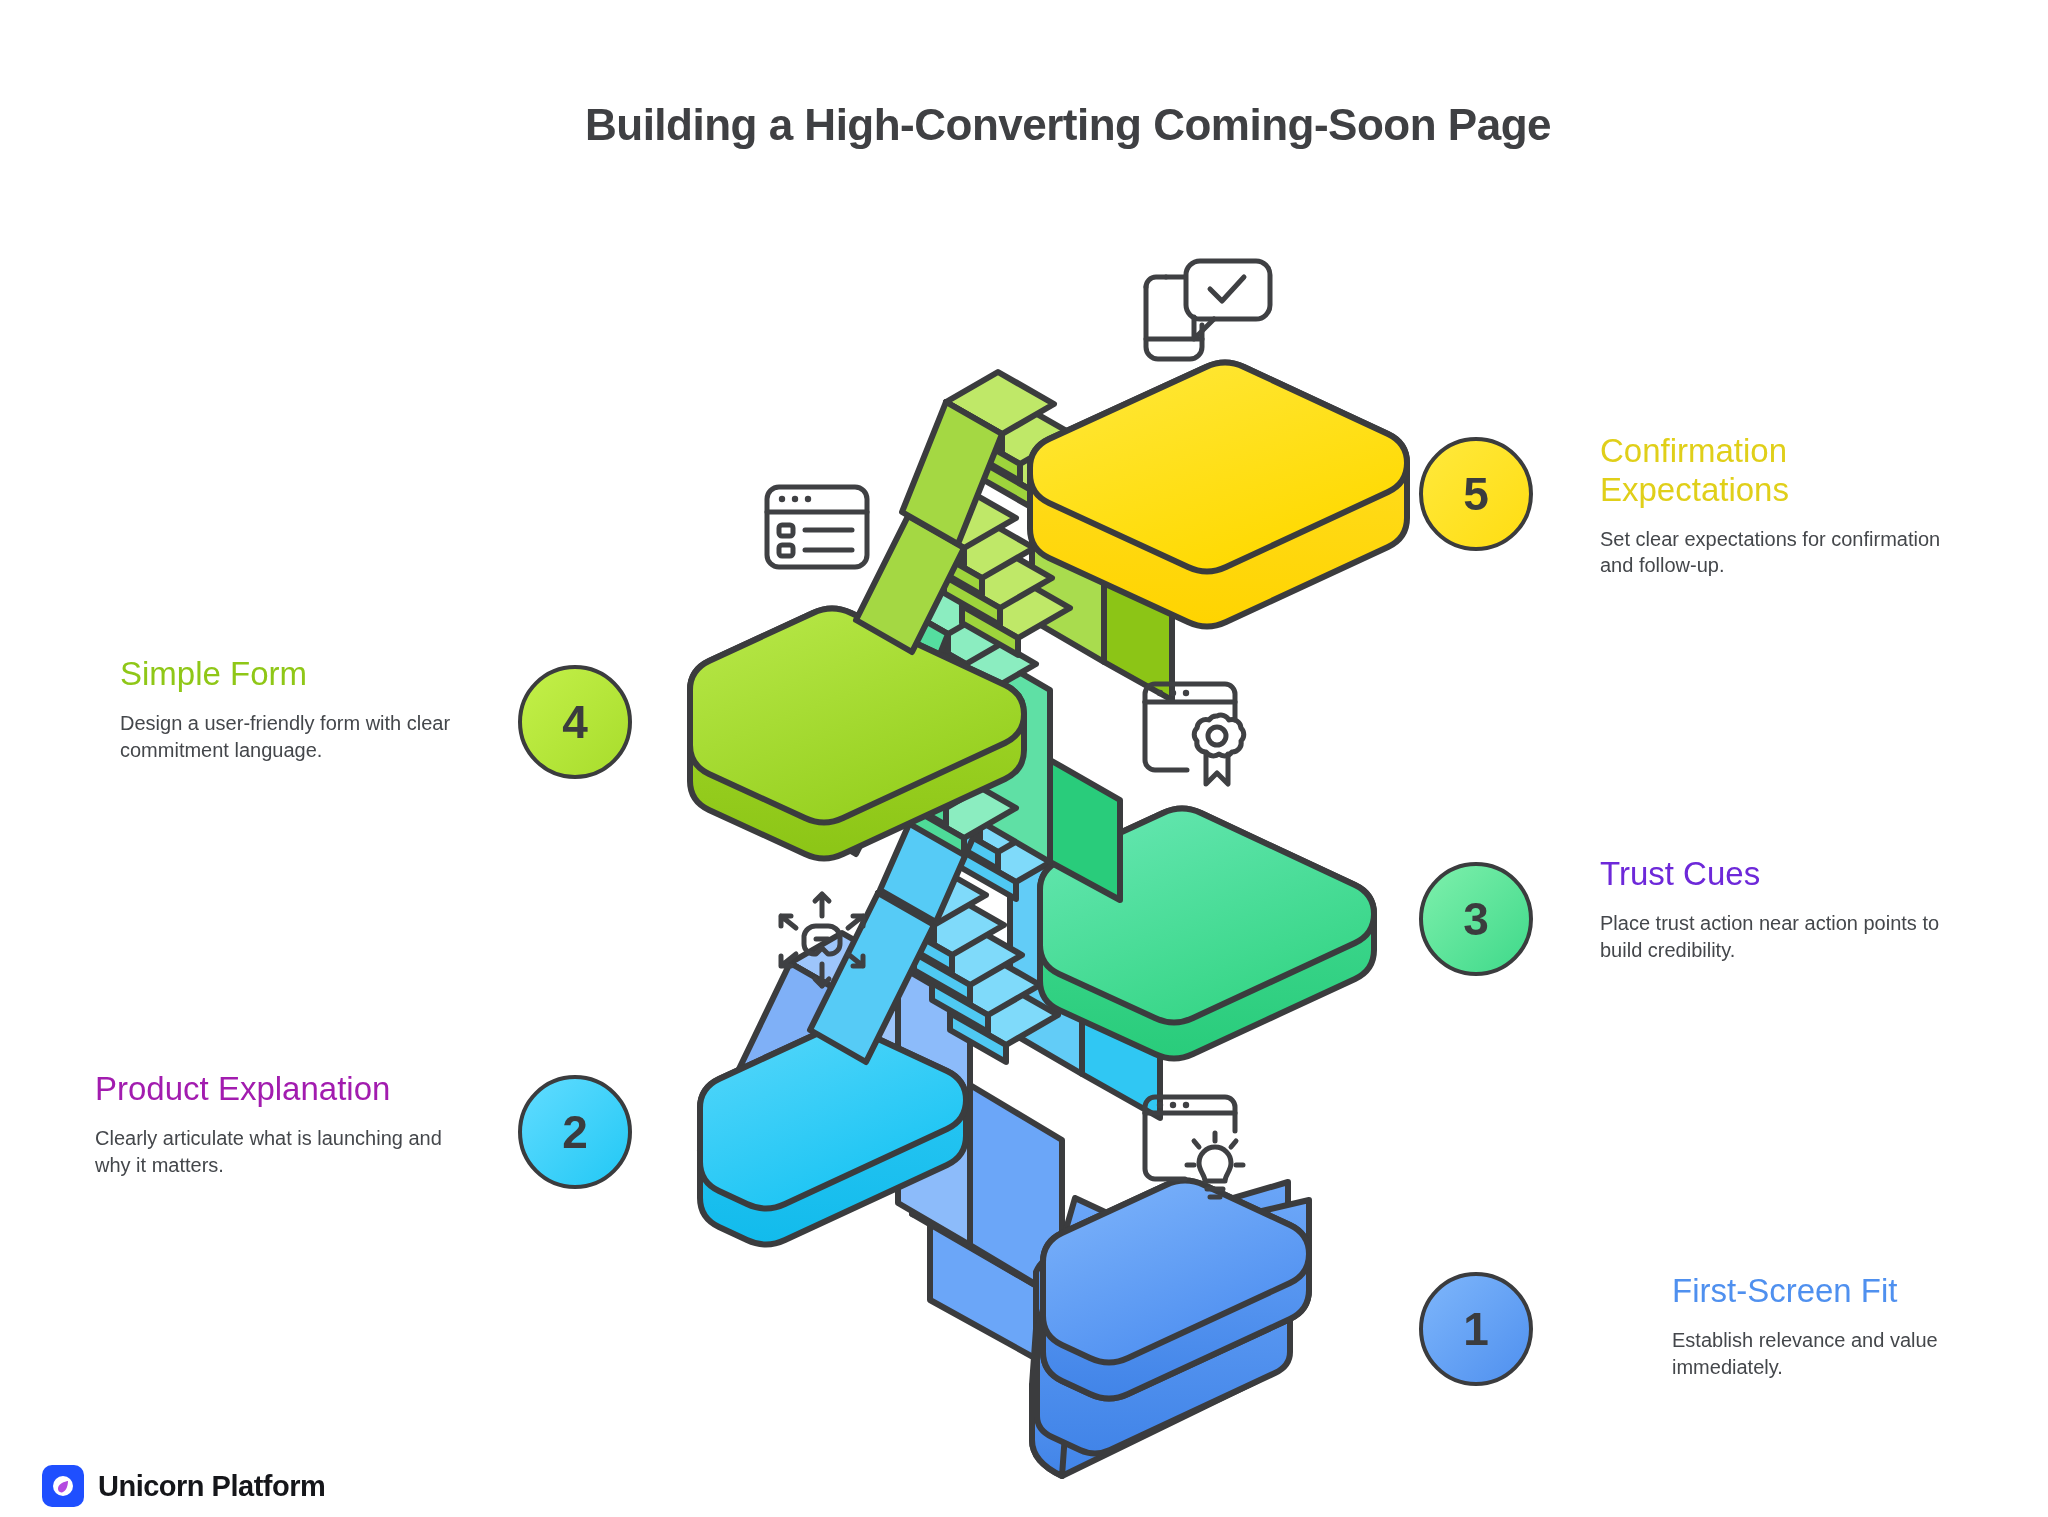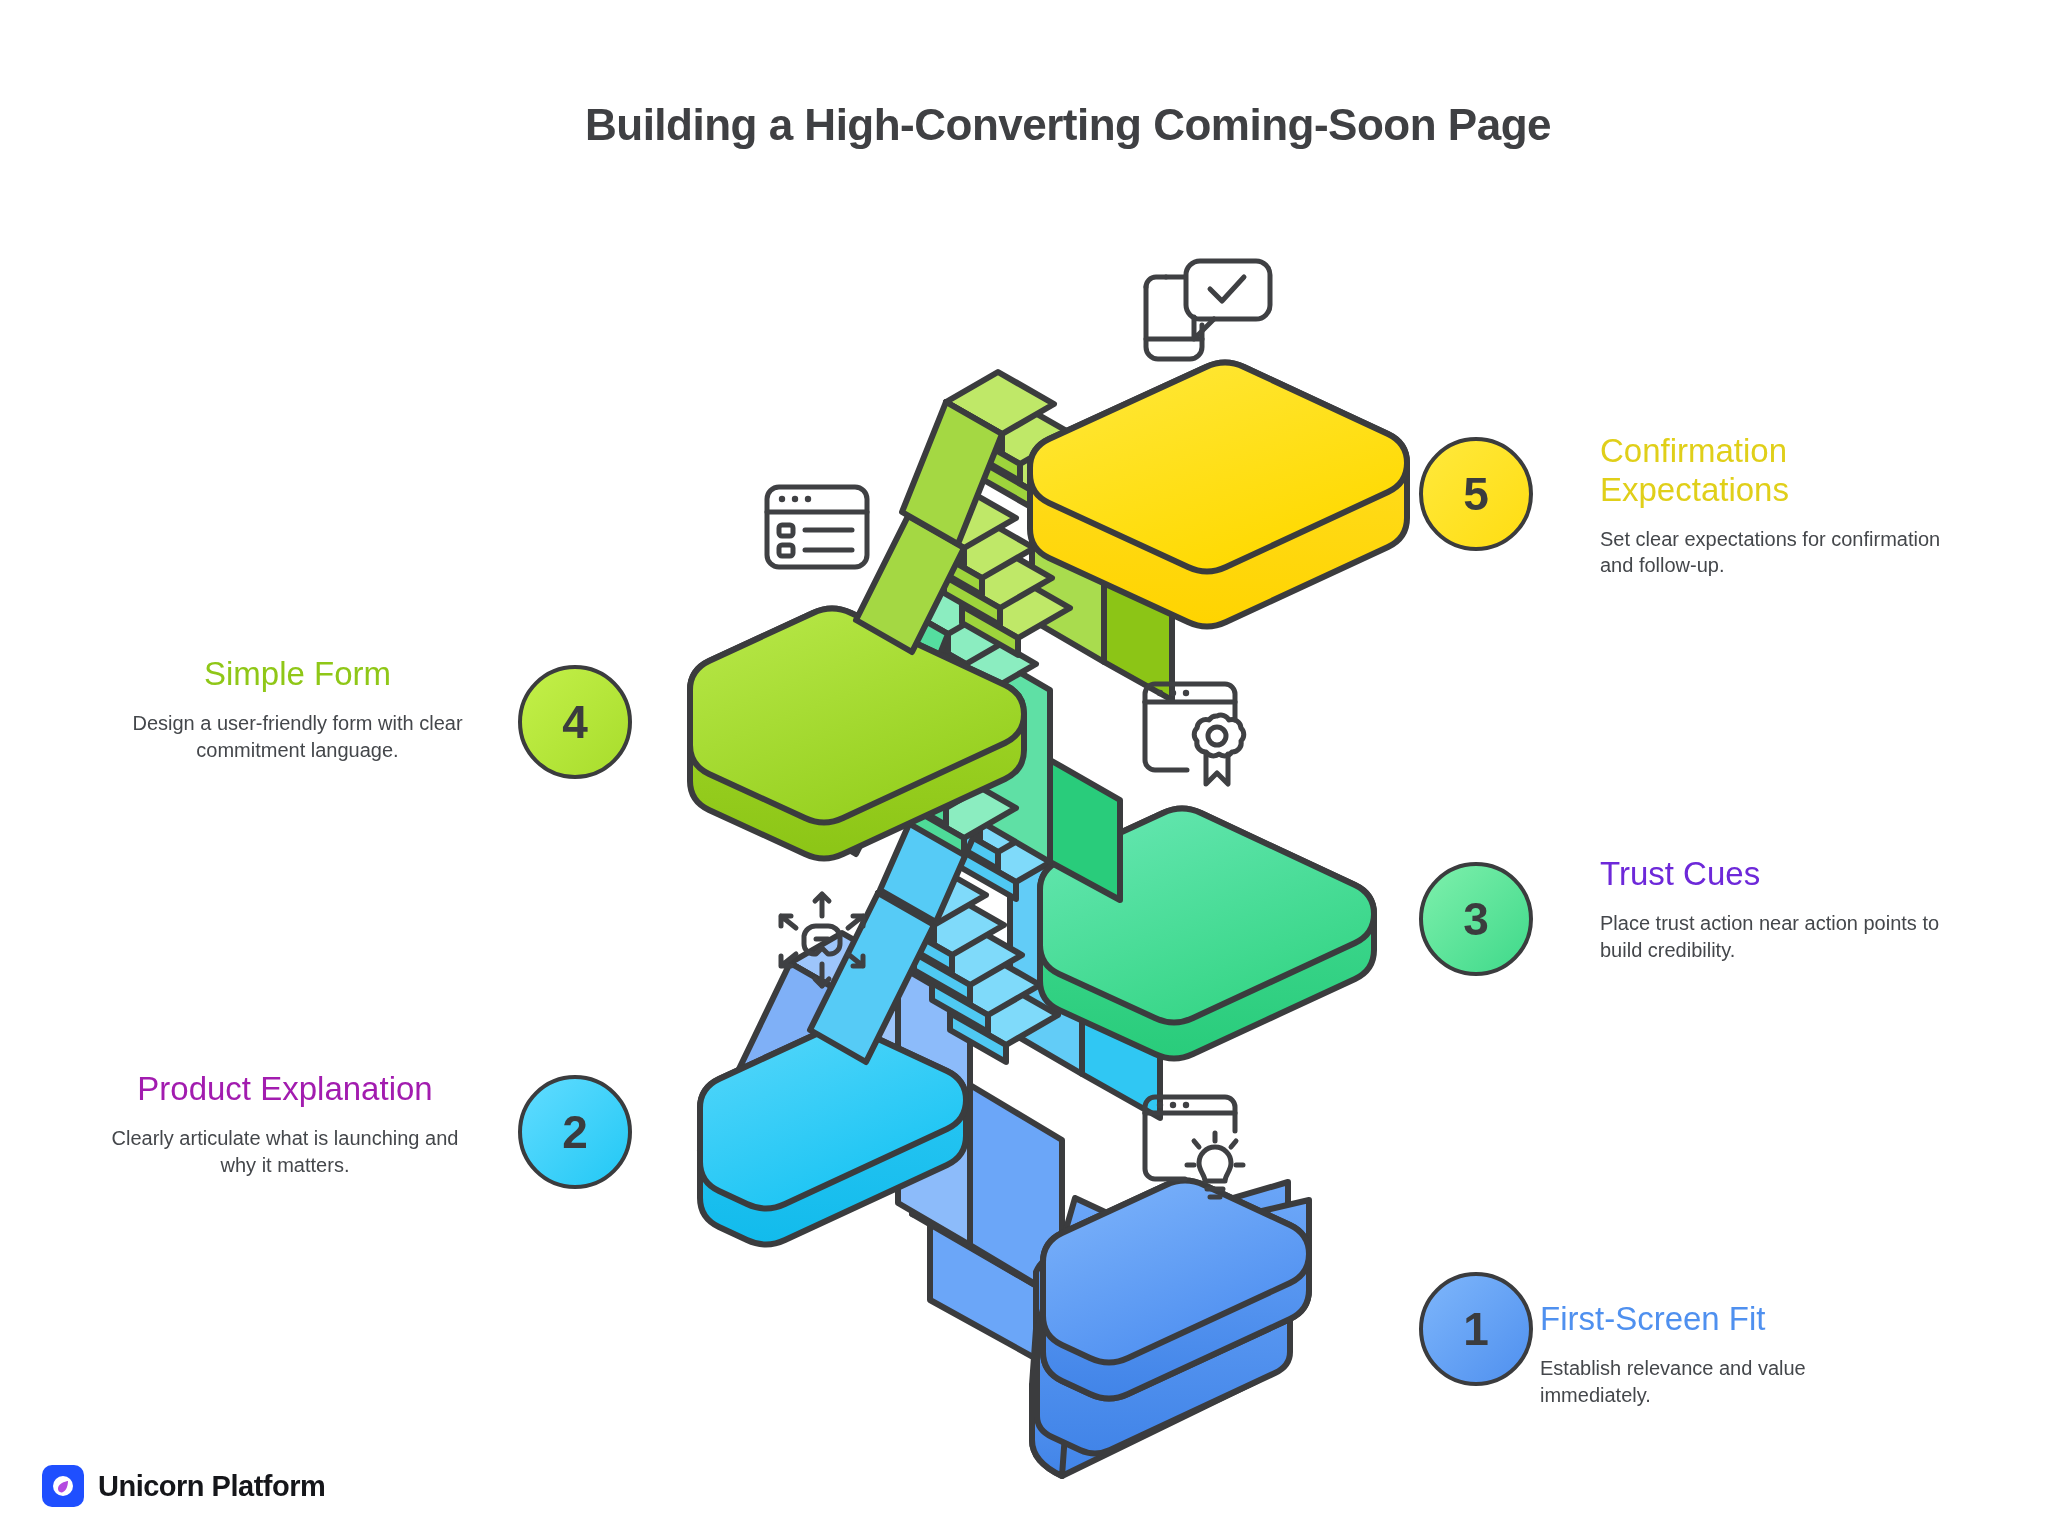--- a/index.html
+++ b/index.html
@@ -49,26 +49,26 @@
     margin: 0 0 16px 0;
   }
   .step-desc {
     font-size: 20px;
     line-height: 1.33;
     color: #44474b;
     margin: 0;
   }
 
   .step-right { text-align: left; }
-  .step-left  { text-align: center; }
+  .step-left  { text-align: left; }
 
   
   #block-5 { left: 1600px; top: 432px;  width: 372px; }
   #block-3 { left: 1600px; top: 855px;  width: 372px; }
-  #block-1 { left: 1540px; top: 1272px; width: 372px; margin-top: 28px; }
+  #block-1 { left: 1672px; top: 1272px; width: 372px; }
   #block-4 { left: 120px;  top: 655px;  width: 355px; }
   #block-2 { left: 95px;   top: 1070px; width: 380px; }
 
   
   .badge {
     position: absolute;
     width: 114px;
     height: 114px;
     border-radius: 50%;
     border: 4px solid #3b3c3e;

